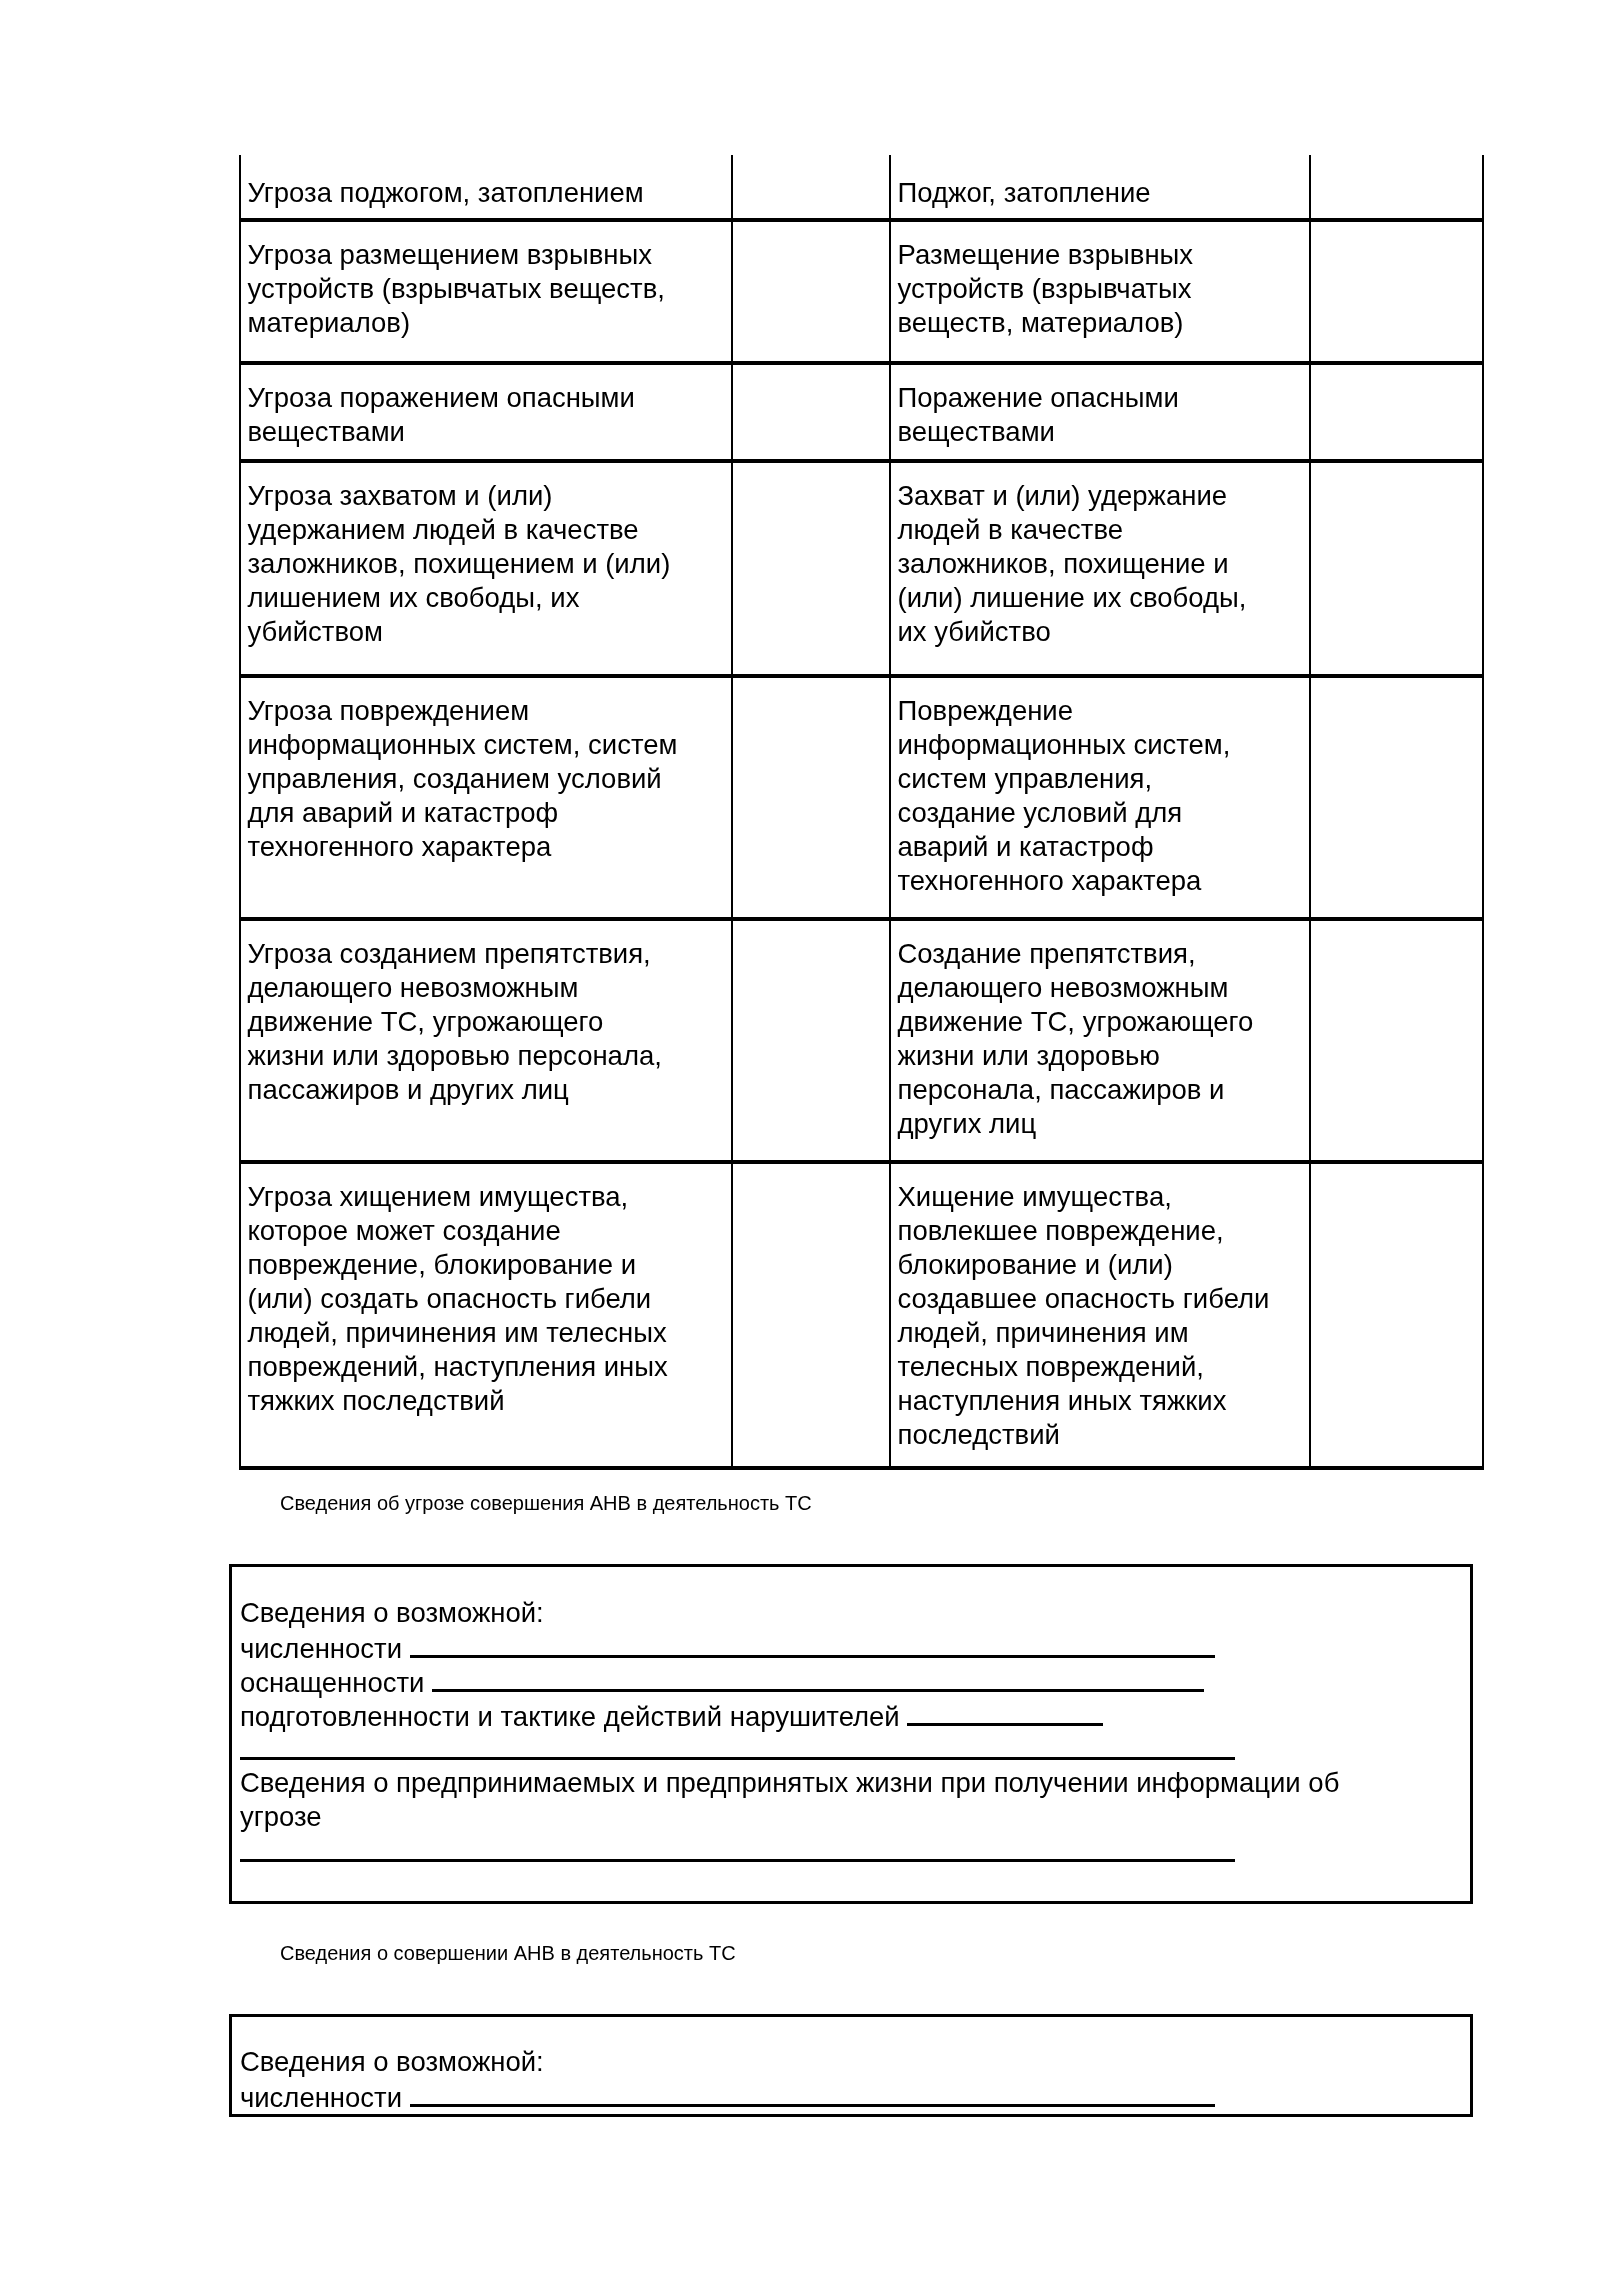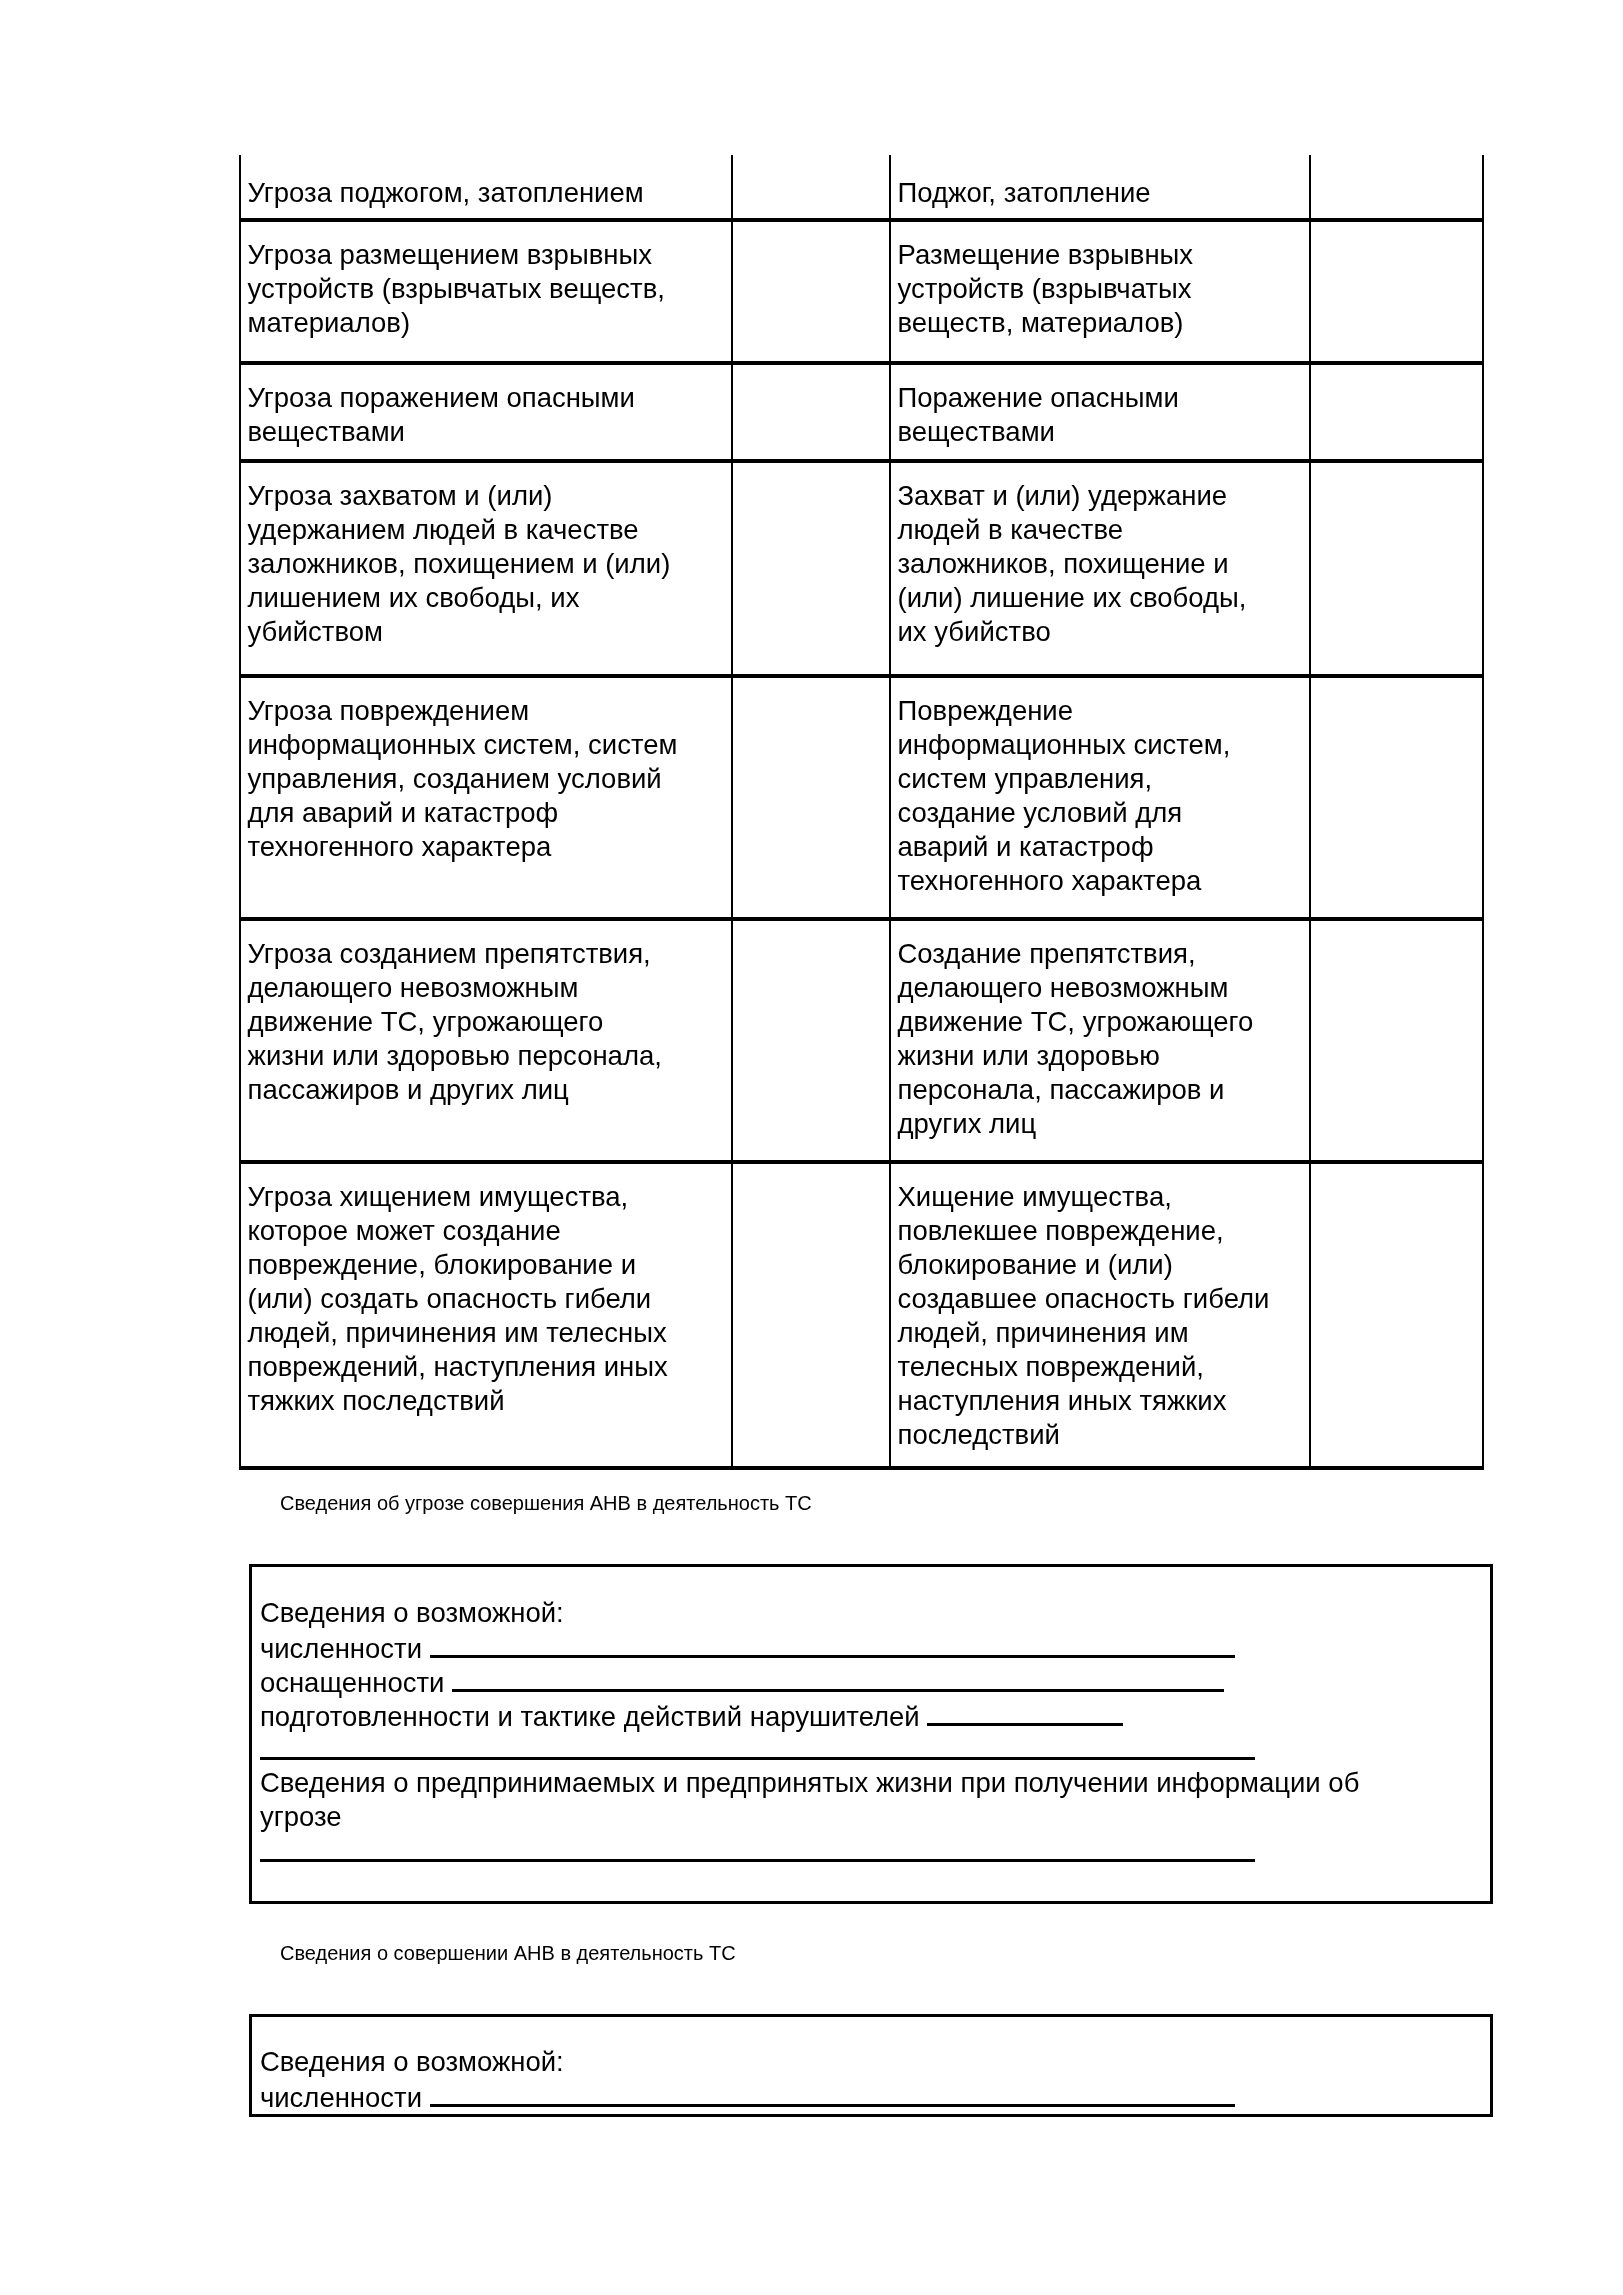--- a/index.html
+++ b/index.html
@@ -36,21 +36,21 @@
     margin-left: 32px;
   }
   .heading1 { top: 1486px; }
   .heading2 { top: 1936px; }
 
   
   .formbox {
     position: absolute; left: 229px; width: 1244px;
     border: 3.9px solid #000;
     box-sizing: border-box;
-    font-size: 27.5px; line-height: 34px; margin-left: 20px;
+    font-size: 27.5px; line-height: 34px;
   }
   .box1 { top: 1564px; height: 340px; padding: 29px 11.8px 0 7.9px; }
   .box2 { top: 2014px; height: 103px; padding: 27.5px 11.8px 0 7.9px; }
   .fline { height: 34px; white-space: nowrap; }
 
   
   .blank {
     display: inline-block;
     height: 0.92em;
     border-bottom: 3.3px solid #000;

